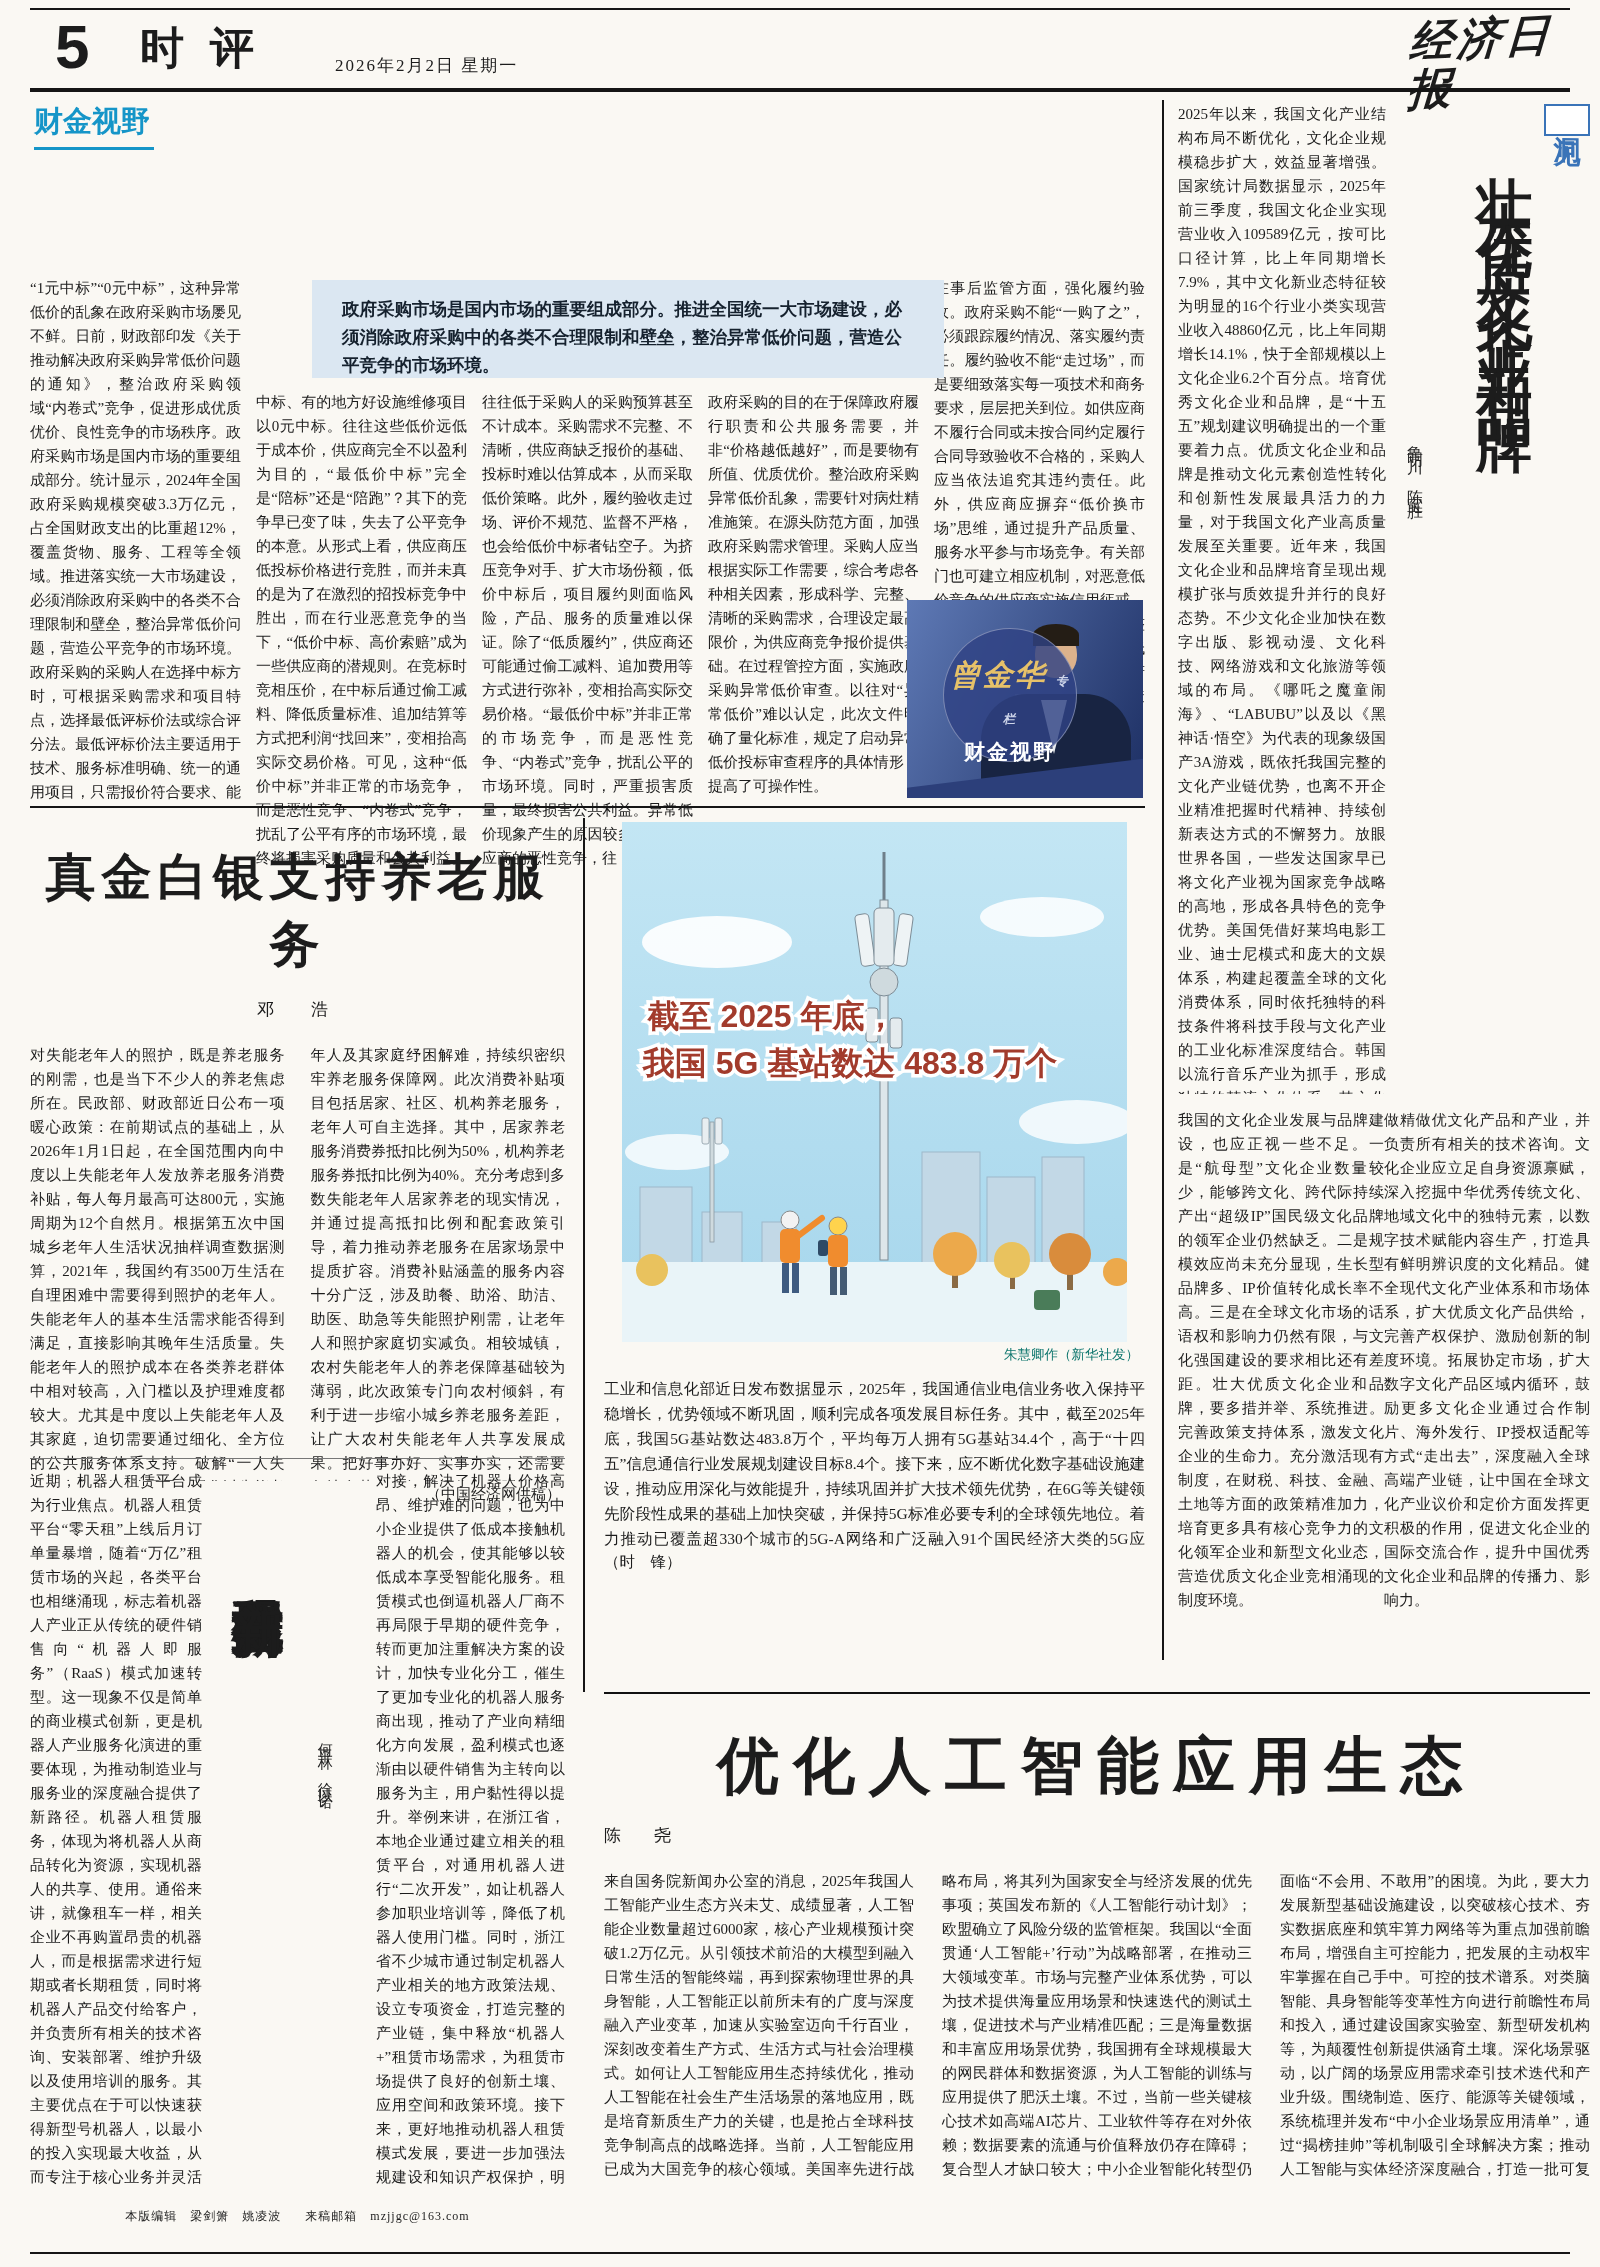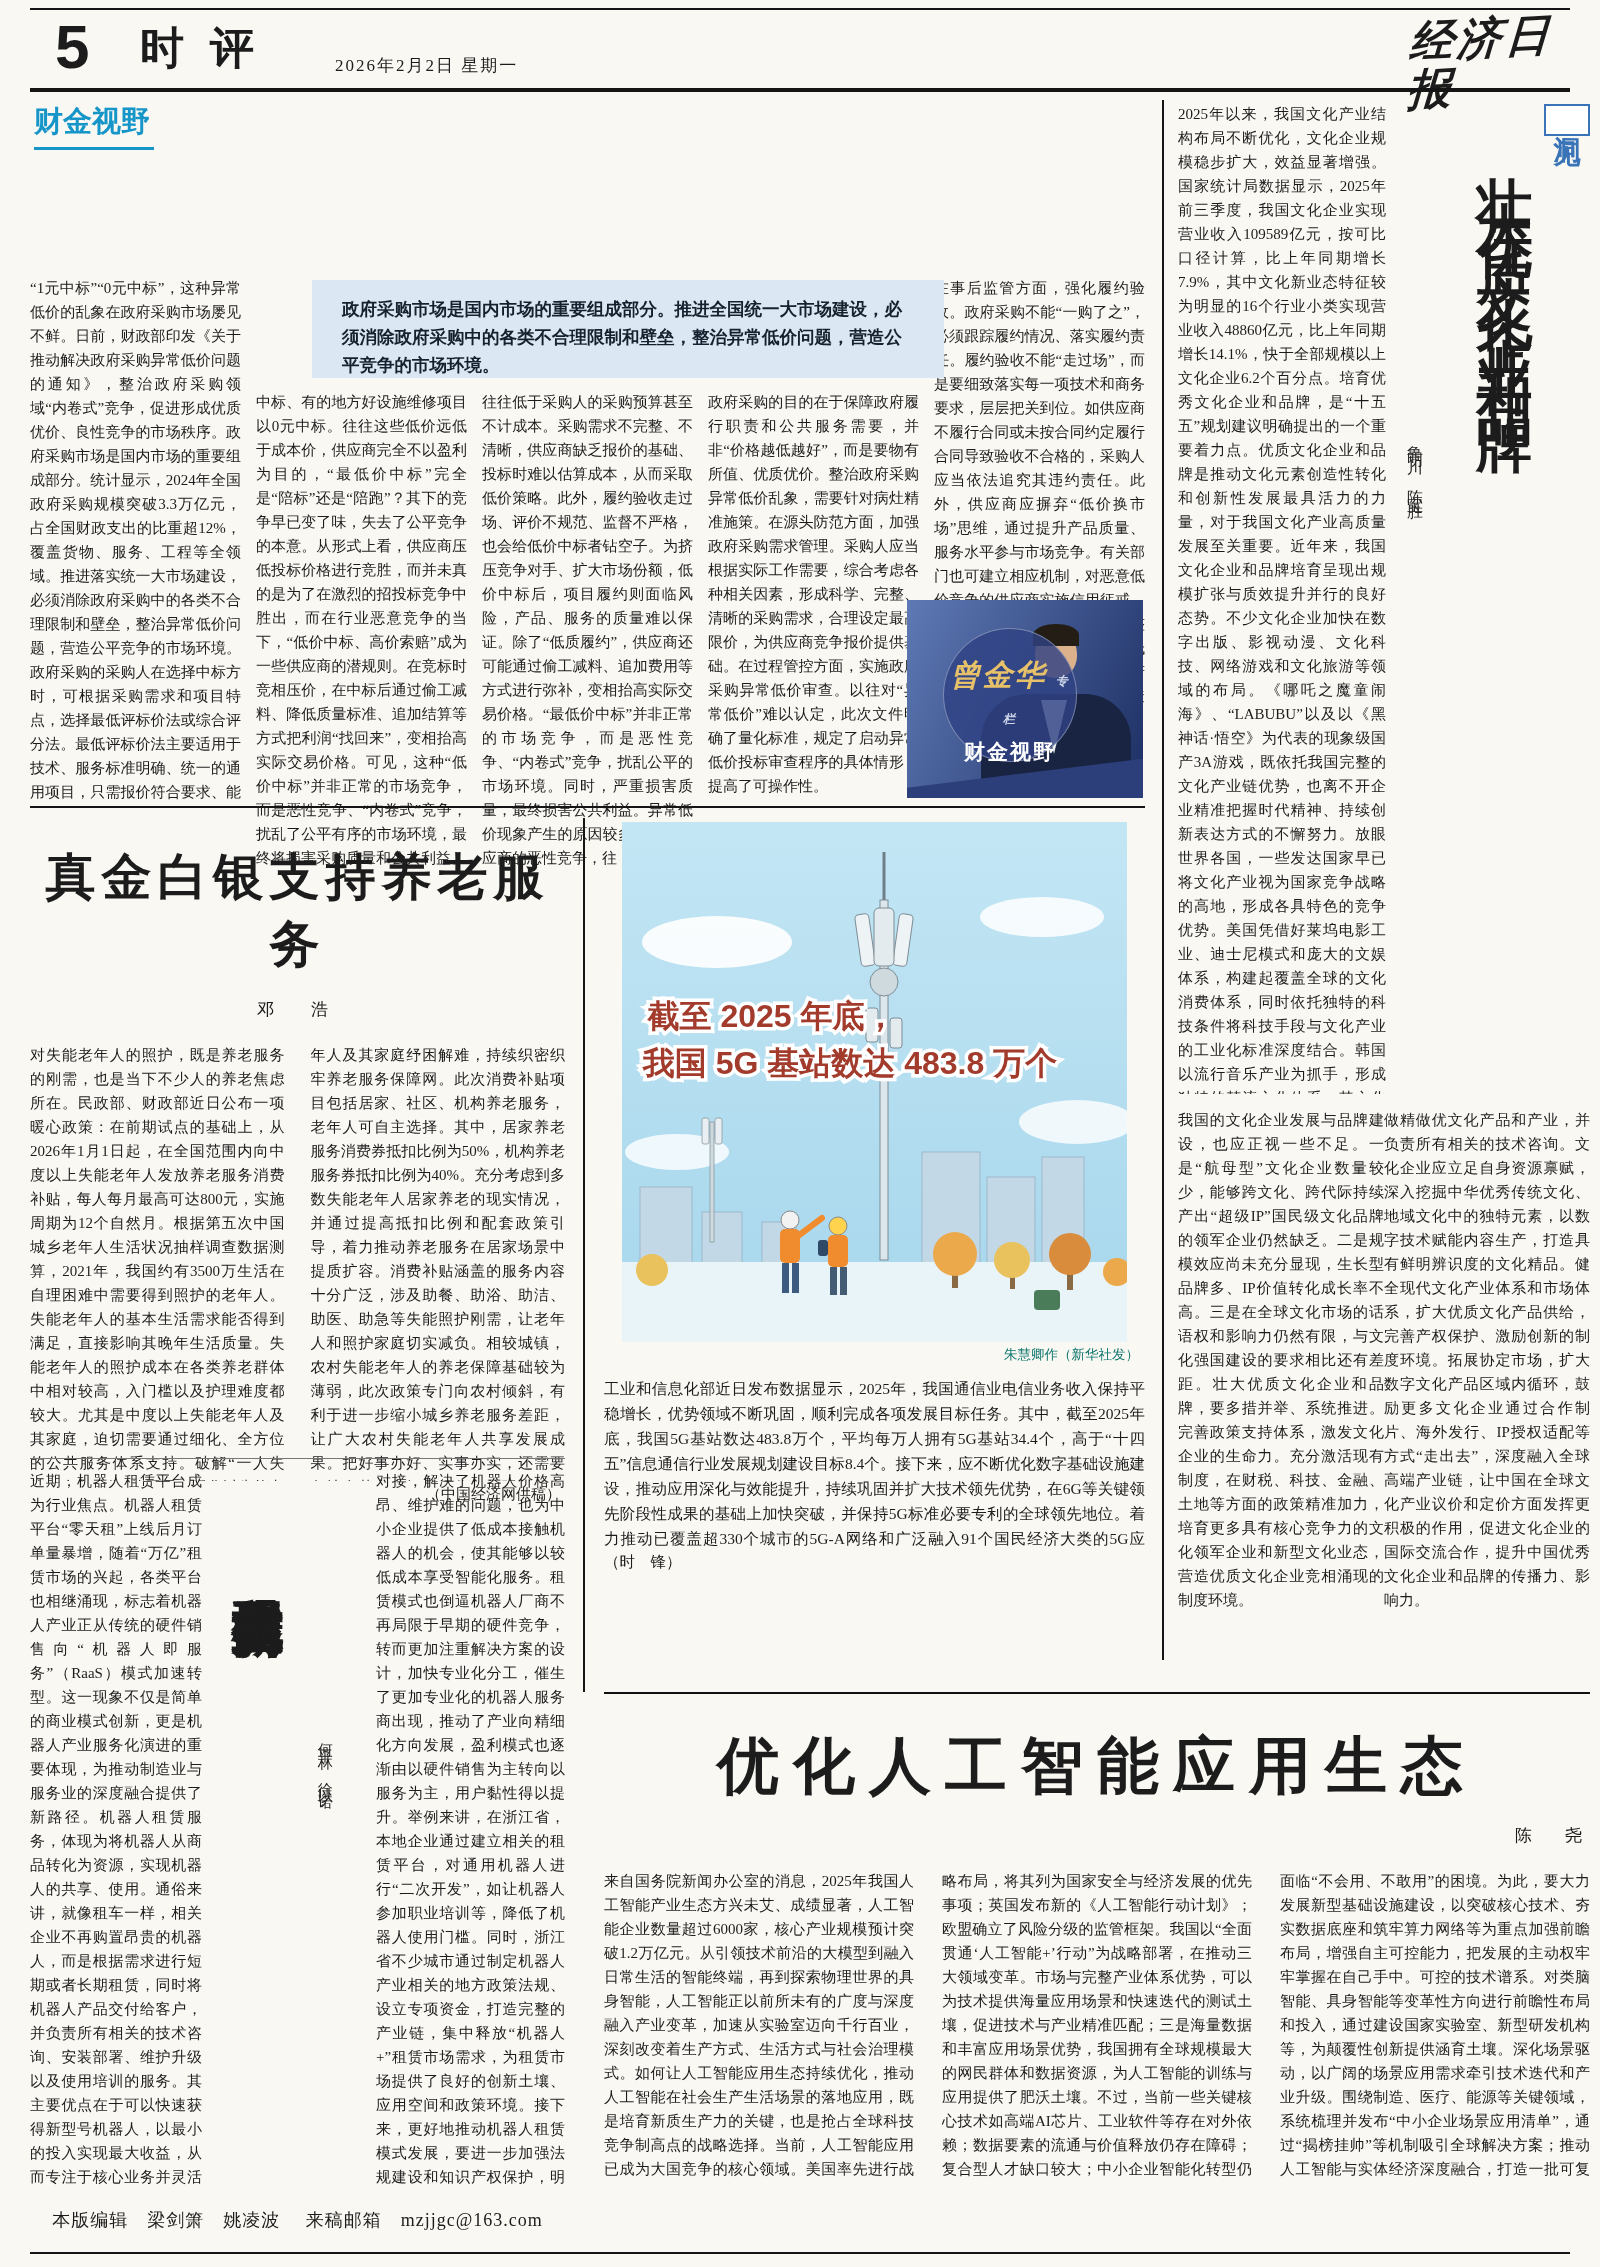--- a/index.html
+++ b/index.html
@@ -75,25 +75,25 @@
   .robot-c1{width:172px;height:724px;overflow:hidden;font-size:15px;line-height:24px;text-align:justify;}
   .robot-mid{display:flex;gap:16px;width:146px;}
   .robot-headline{writing-mode:vertical-rl;margin-top:92px;height:632px;overflow:hidden;
                   font-family:"Liberation Sans",sans-serif;font-size:52px;font-weight:900;line-height:1.6;}
   .robot-authors{writing-mode:vertical-rl;margin-top:262px;font-size:15px;letter-spacing:6px;color:#222;}
   .robot-c2{flex:1;height:724px;overflow:hidden;font-size:15px;line-height:24px;text-align:justify;}
   
   .ai{position:absolute;left:604px;top:1692px;width:986px;height:540px;border-top:2px solid #111;}
   .ai-headline{margin-top:30px;text-align:center;font-family:"Liberation Sans",sans-serif;
                font-size:62px;font-weight:900;letter-spacing:14px;}
-  .ai-byline{margin-top:16px;text-align:right;font-size:17px;letter-spacing:8px;}
+  .ai-byline{margin-top:16px;text-align:left;font-size:17px;letter-spacing:8px;}
   .ai-body{margin-top:22px;height:330px;overflow:hidden;column-count:3;column-gap:28px;
            font-size:15px;line-height:24px;text-align:justify;}
   
-  .editors{position:absolute;left:30px;top:2208px;width:535px;text-align:center;font-size:18px;letter-spacing:1px;}
+  .editors{position:absolute;left:30px;top:2208px;width:535px;text-align:center;font-size:12px;letter-spacing:1px;}
   .editors span{margin:0 10px;}
 </style>
 </head>
 <body>
 
 <div class="page">
 
   <div class="rule" style="left:30px;top:8px;width:1540px;height:2px;"></div>
   <div class="pageno">5</div>
   <div class="section">时评</div>

